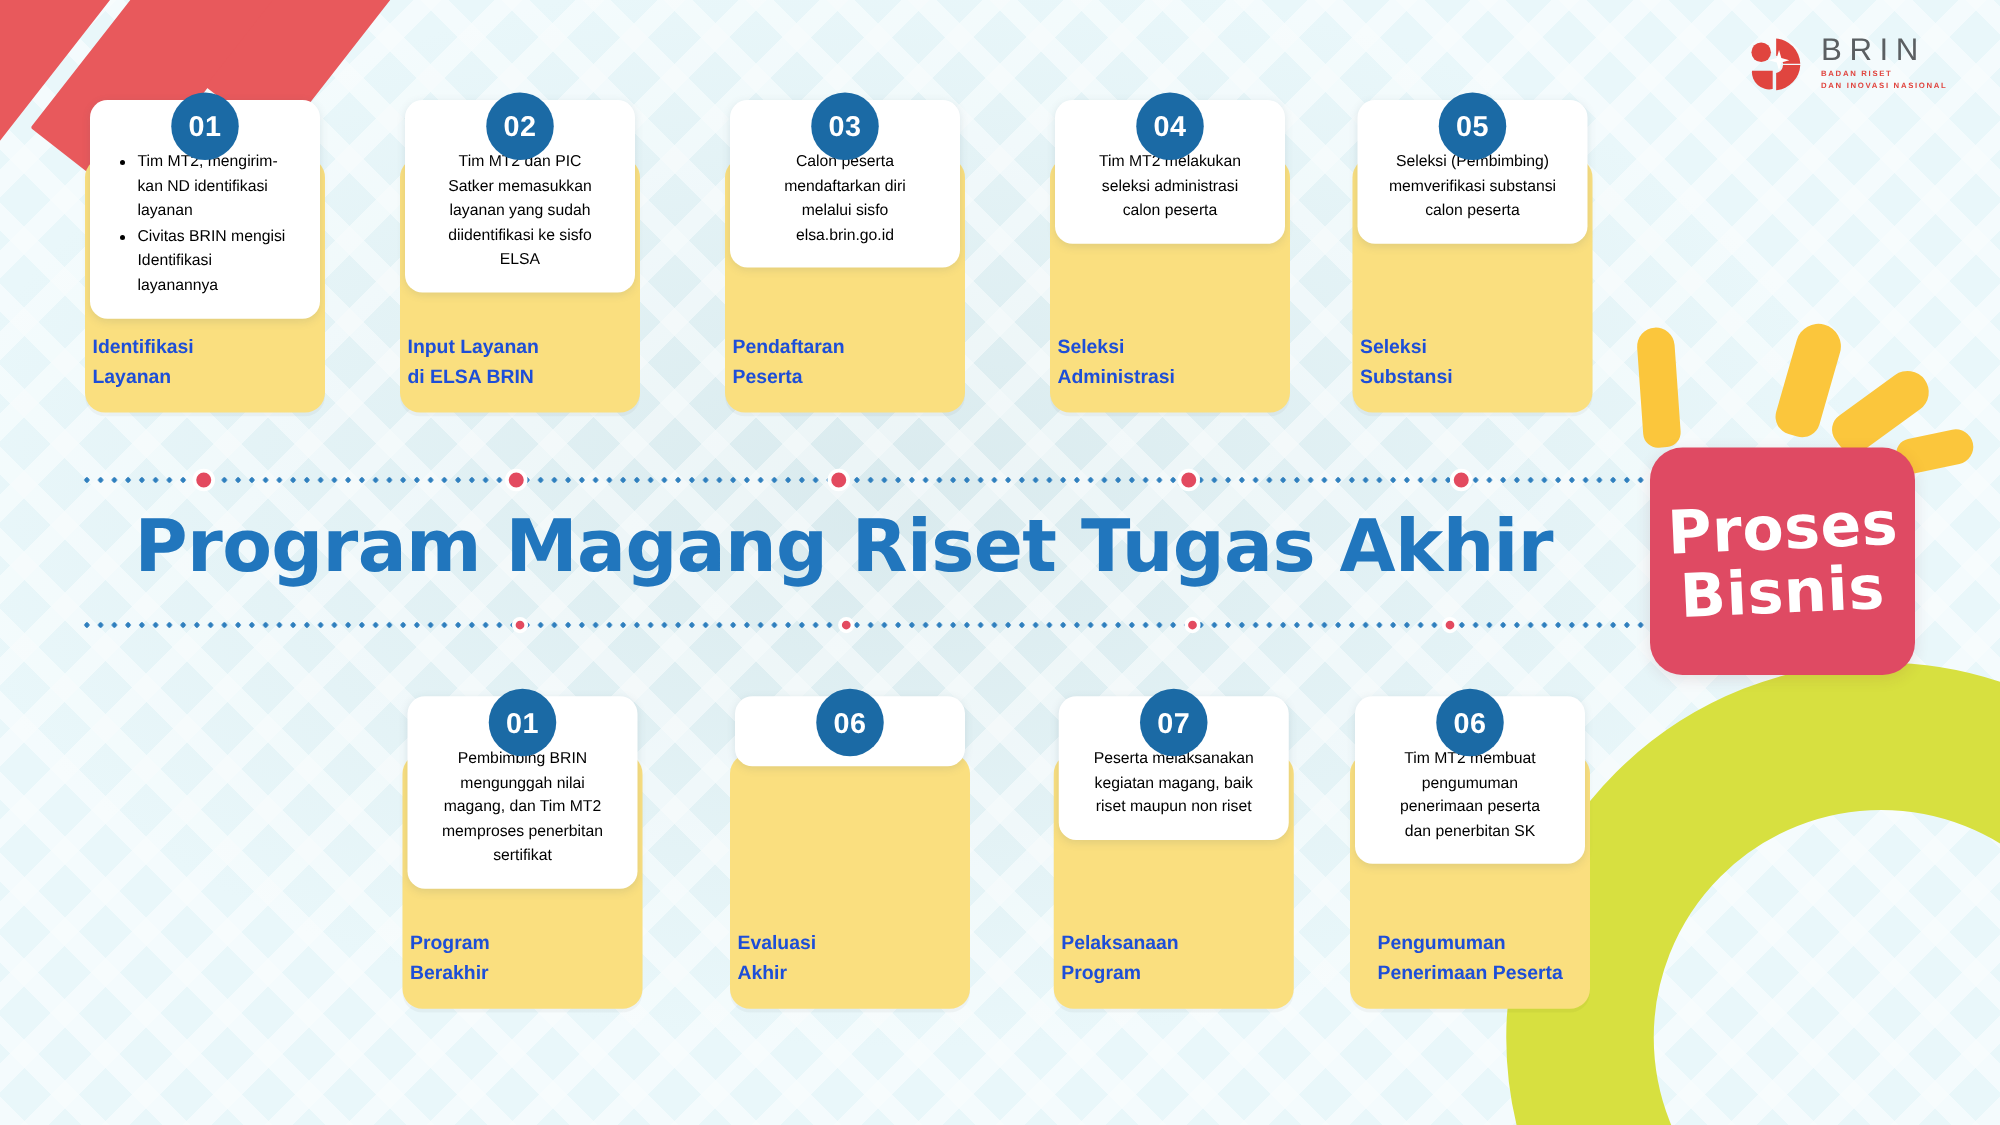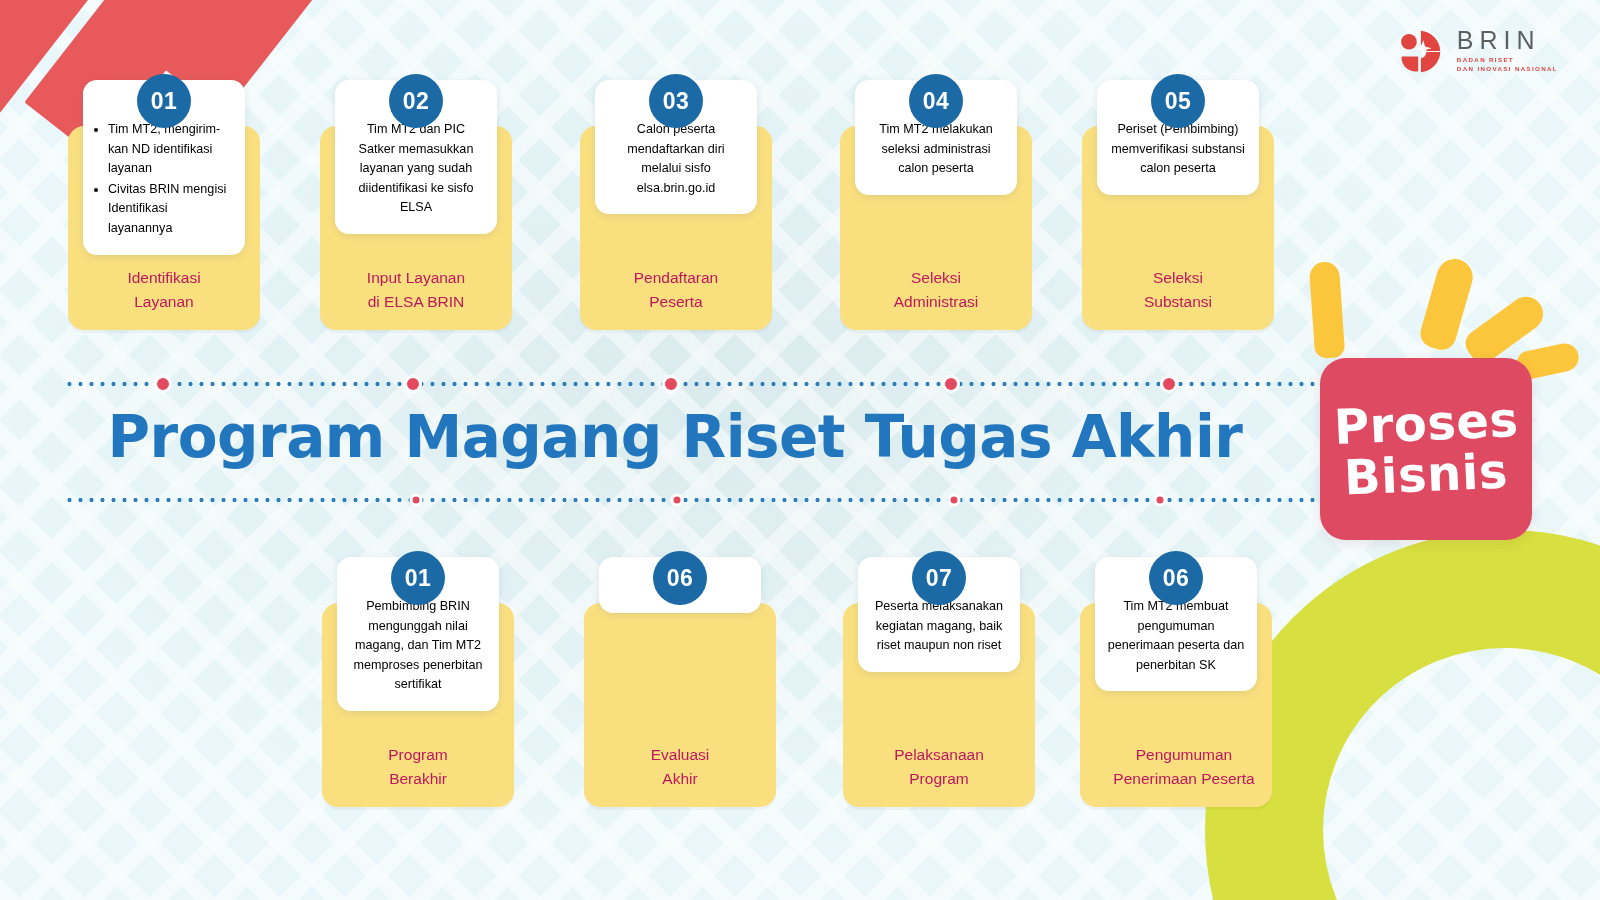--- a/index.html
+++ b/index.html
@@ -84,24 +84,24 @@
     position:absolute;
     left:0; top:46px;
     width:192px;
     background:#fadf7f;
     border-radius:16px;
     box-shadow:0 3px 0 rgba(0,0,0,.035);
   }
   .card-white {
     position:relative;
     margin:0 auto;
-    width:162px;
+    width:184px;
     background:#ffffff;
     border-radius:14px;
-    padding:40px 12px 16px;
+    padding:40px 25px 16px;
     box-shadow:0 2px 7px rgba(60,90,110,.13);
     z-index:2;
   }
   .badge {
     position:absolute;
     left:50%; top:-6px;
     transform:translateX(-50%);
     width:54px; height:54px;
     border-radius:50%;
     background:#1b6aa5;
@@ -113,24 +113,24 @@
   .card-body {
     font-size:12.6px;
     line-height:1.55;
     color:#000000;
     text-align:center;
   }
   .card-body.bulleted { text-align:left; padding-left:13px; }
   .card-body.bulleted li { margin-bottom:1px; list-style:disc; }
   .card-title {
     position:relative; z-index:2;
-    text-align:center;
-    font-size:15.5px; font-weight:400;
+    text-align:left;
+    font-size:15.5px; font-weight:700;
     line-height:1.55;
-    color:#be185d;
+    color:#1d4ed8;
     padding:12px 6px 16px;
   }
 
   
   .rail {
     position:absolute;
     height:6px;
     background-image:radial-gradient(circle, #2f7fbe 1.9px, rgba(0,0,0,0) 2.2px);
     background-size:11px 6px;
     background-repeat:repeat-x;
@@ -294,21 +294,21 @@
         </div>
       </div>
       <div class="card" style="left: 1082px; top: 80px;">
         <div class="card-yellow">
           <div style="height: 128px;"></div>
           <div class="card-title" style="white-space: pre-line;">Seleksi
 Substansi</div>
         </div>
         <div class="card-white">
           <div class="badge">05</div>
-          <div class="card-body">Periset (Pembimbing) memverifikasi substansi calon peserta</div>
+          <div class="card-body">Seleksi (Pembimbing) memverifikasi substansi calon peserta</div>
         </div>
       </div>
       <div class="card" style="left: 322px; top: 557px;">
         <div class="card-yellow">
           <div style="height: 128px;"></div>
           <div class="card-title" style="white-space: pre-line;">Program
 Berakhir</div>
         </div>
         <div class="card-white">
           <div class="badge">01</div>

